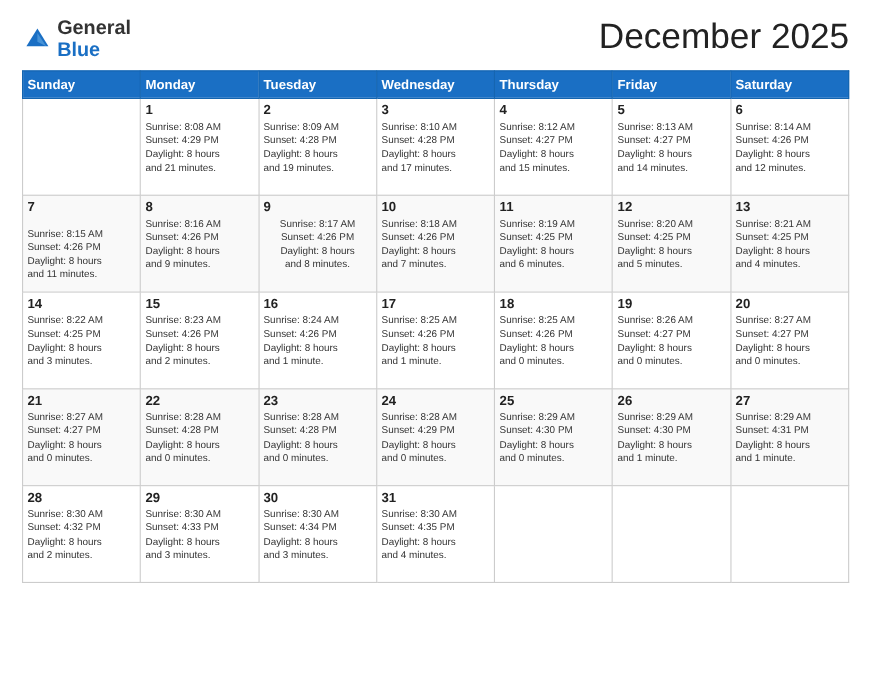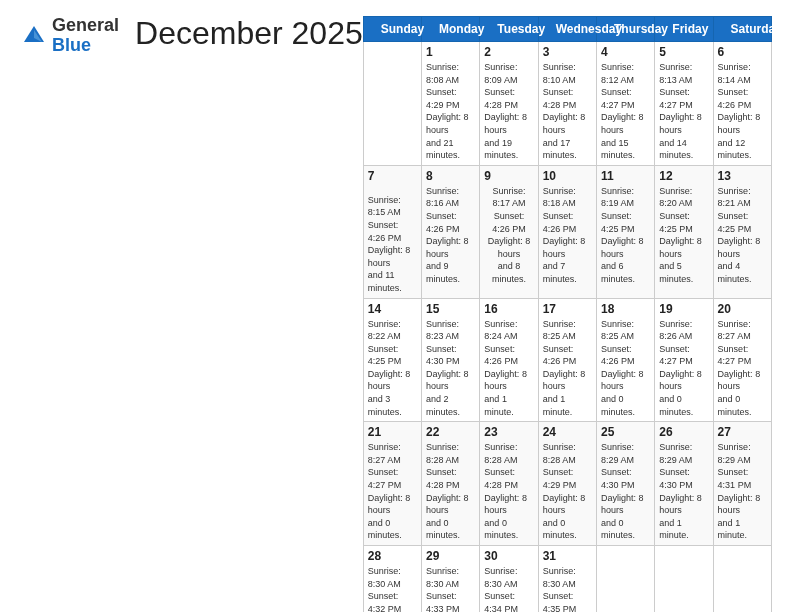--- a/index.html
+++ b/index.html
@@ -8,21 +8,21 @@
       height: 612px;
       font-family: Arial, sans-serif;
       background: #fff;
       overflow: hidden;
     }
     .page {
       width: 792px;
       height: 456px;
       padding: 16px 20px 10px 20px;
       display: flex;
-      flex-direction: row;
+      flex-direction: column;
     }
     .header {
       display: flex;
       justify-content: space-between;
       align-items: flex-start;
       margin-bottom: 8px;
     }
     .logo {
       display: flex;
       align-items: center;
@@ -59,21 +59,21 @@
       border: 1px solid #ccc;
       border-collapse: collapse;
       width: 100%;
       table-layout: fixed;
     }
     .calendar th {
       background: #1a6fc4;
       color: #fff;
       font-size: 12px;
       font-weight: bold;
-      padding: 5px 17px;
+      padding: 5px 4px;
       text-align: left;
       border: 1px solid #1565b0;
     }
     .calendar td {
       vertical-align: top;
       border: 1px solid #ccc;
       padding: 3px 4px;
       font-size: 9.5px;
       color: #333;
       height: 88px;
@@ -236,21 +236,21 @@
           <td>
             <span class="day-number">14</span>
             <div class="day-info" style="white-space: pre-line;">Sunrise: 8:22 AM
 Sunset: 4:25 PM
 Daylight: 8 hours
 and 3 minutes.</div>
           </td>
           <td>
             <span class="day-number">15</span>
             <div class="day-info" style="white-space: pre-line;">Sunrise: 8:23 AM
-Sunset: 4:30 PM
+Sunset: 4:26 PM
 Daylight: 8 hours
 and 2 minutes.</div>
           </td>
           <td>
             <span class="day-number">16</span>
             <div class="day-info" style="white-space: pre-line;">Sunrise: 8:24 AM
 Sunset: 4:26 PM
 Daylight: 8 hours
 and 1 minute.</div>
           </td>

